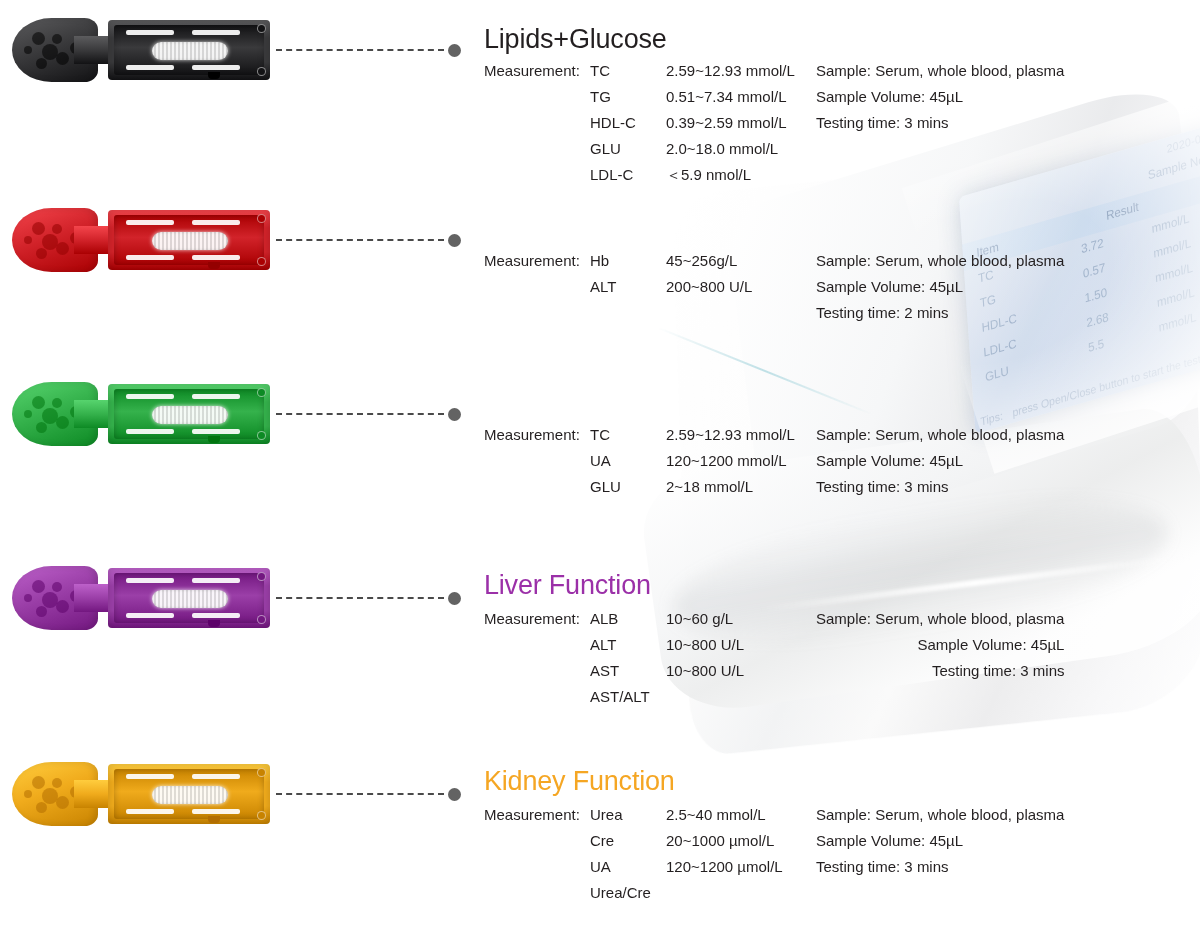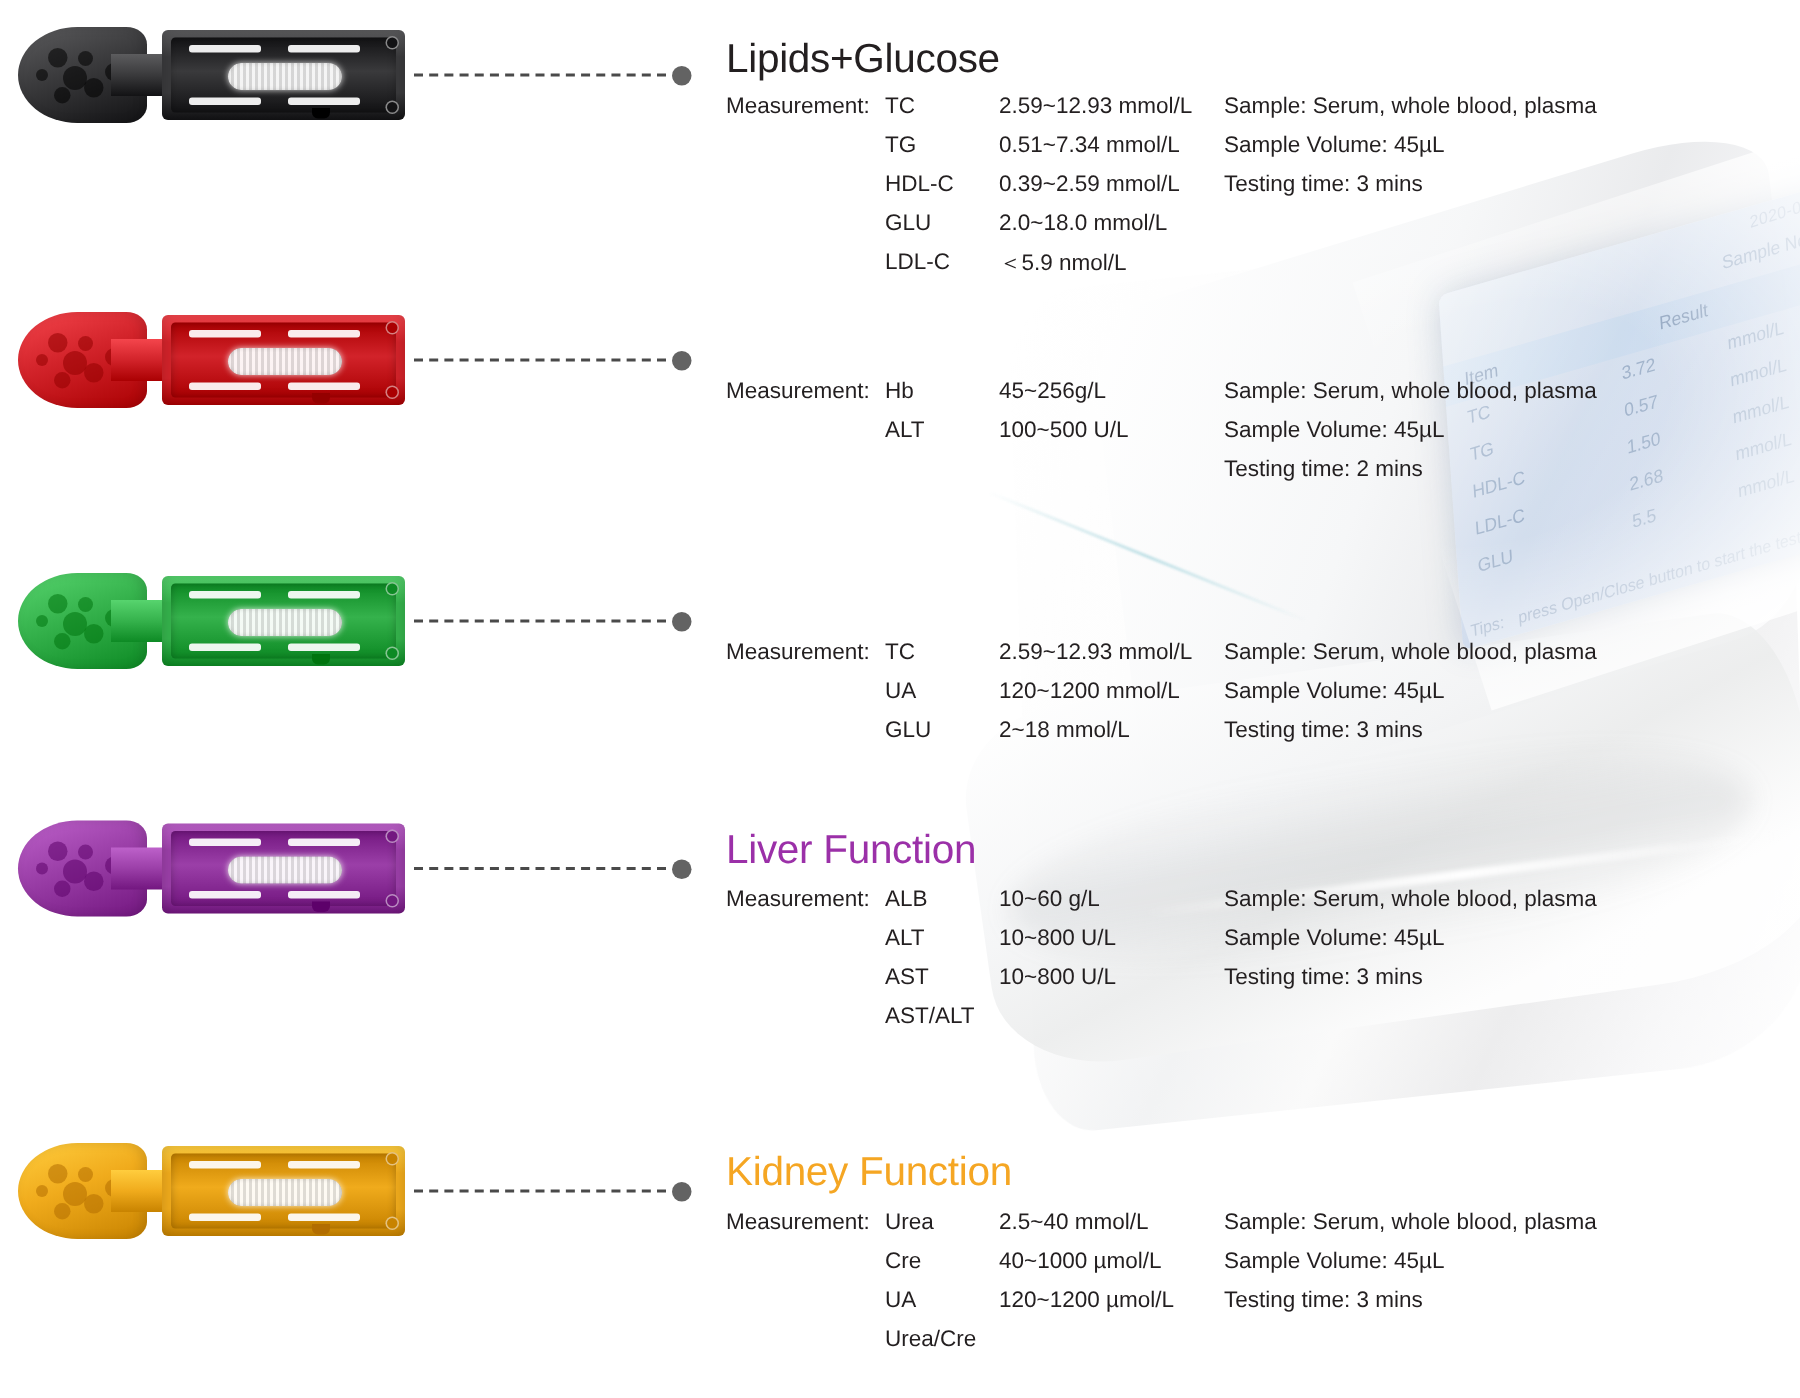--- a/index.html
+++ b/index.html
@@ -355,21 +355,21 @@
     <div class="meas-label" style="top:54px;">Measurement:</div>
 
     <div class="rows" style="top:54px;">
 
       <div class="row">
         <span class="analyte">Hb</span>
         <span class="range">45~256g/L</span>
       </div>
       <div class="row">
         <span class="analyte">ALT</span>
-        <span class="range">100~500 U/L</span>
+        <span class="range">200~800 U/L</span>
       </div>
     </div>
 
     <div class="specs" style="top:54px;">
 
       <div class="spec">Sample: Serum, whole blood, plasma</div>
       <div class="spec">Sample Volume: 45µL</div>
       <div class="spec">Testing time: 2 mins</div>
     </div>
   </div>
@@ -422,21 +422,21 @@
       </div>
     </div>
 
     <div class="specs" style="top:54px;">
 
       <div class="spec">Sample: Serum, whole blood, plasma</div>
       <div class="spec">Sample Volume: 45µL</div>
       <div class="spec">Testing time: 3 mins</div>
     </div>
   </div>
-  <div class="panel" style="top:537px;height:180px;">
+  <div class="panel" style="top:556px;height:180px;text-align:right;">
     <div style="position:absolute;top:6px;left:0;">
   <div class="cartridge">
     <div class="cart-handle" style="background:linear-gradient(160deg,#bd61ca,#9b3fa8 45%,#731780);"></div>
     <span class="blob" style="left:20px;top:18px;width:13px;height:13px;background:#5d016a;opacity:.55"></span>
           <span class="blob" style="left:30px;top:30px;width:16px;height:16px;background:#5d016a;opacity:.55"></span>
           <span class="blob" style="left:24px;top:44px;width:11px;height:11px;background:#5d016a;opacity:.55"></span>
           <span class="blob" style="left:40px;top:20px;width:10px;height:10px;background:#5d016a;opacity:.55"></span>
           <span class="blob" style="left:44px;top:38px;width:13px;height:13px;background:#5d016a;opacity:.55"></span>
           <span class="blob" style="left:58px;top:28px;width:12px;height:12px;background:#5d016a;opacity:.55"></span>
           <span class="blob" style="left:12px;top:32px;width:8px;height:8px;background:#5d016a;opacity:.55"></span>
@@ -525,21 +525,21 @@
     <div class="meas-label" style="top:54px;">Measurement:</div>
 
     <div class="rows" style="top:54px;">
 
       <div class="row">
         <span class="analyte">Urea</span>
         <span class="range">2.5~40 mmol/L</span>
       </div>
       <div class="row">
         <span class="analyte">Cre</span>
-        <span class="range">40~1000 µmol/L</span>
+        <span class="range">20~1000 µmol/L</span>
       </div>
       <div class="row">
         <span class="analyte">UA</span>
         <span class="range">120~1200 µmol/L</span>
       </div>
       <div class="row">
         <span class="analyte">Urea/Cre</span>
         <span class="range"></span>
       </div>
     </div>

